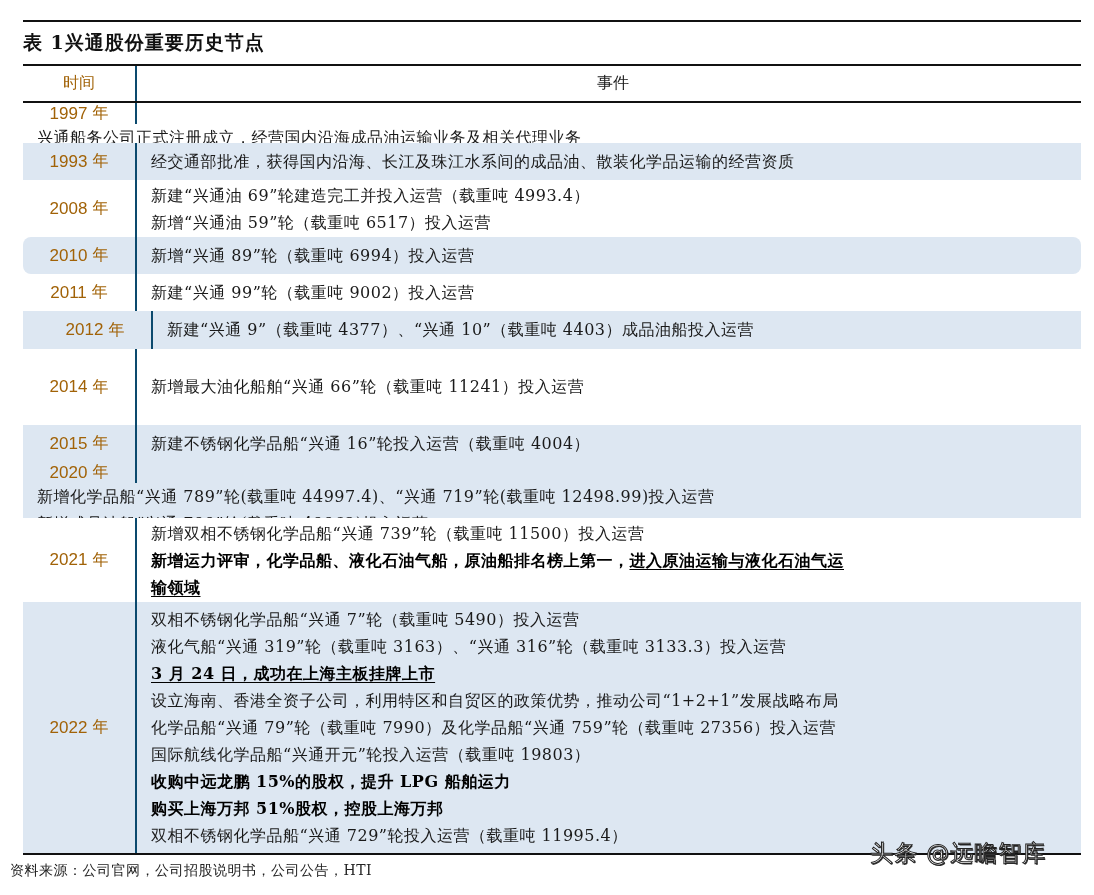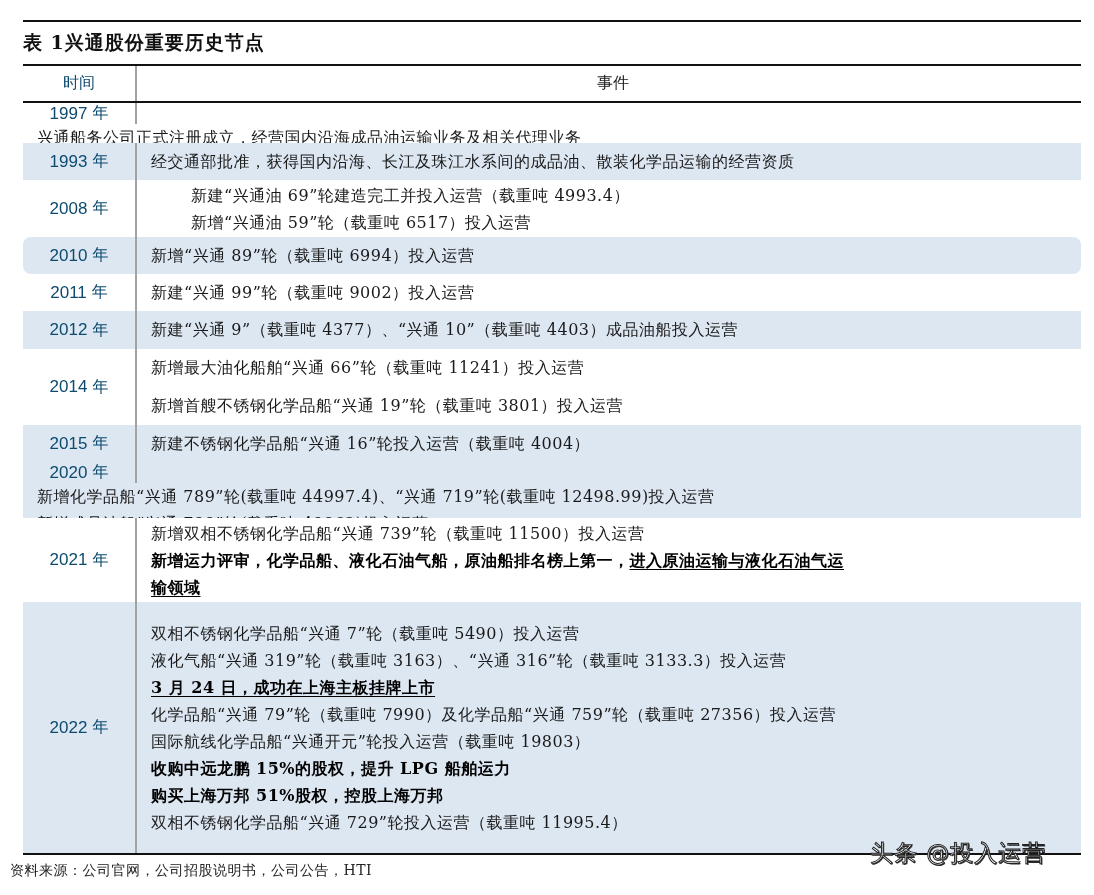--- a/index.html
+++ b/index.html
@@ -9,22 +9,22 @@
     .page { position: absolute; left: 23px; top: 0; width: 1058px; }
     .top-rule { position: absolute; left: 0; top: 20px; width: 1058px; height: 2px; background: #111; }
     .title { position: absolute; left: 0; top: 30px; font-size: 19px; font-weight: bold; letter-spacing: 1px; color: #111; }
     .title-rule { position: absolute; left: 0; top: 64px; width: 1058px; height: 2px; background: #111; }
 
     .table { position: absolute; left: 0; top: 66px; width: 1058px; }
     .row { position: relative; display: flex; width: 1058px; }
     .row.blue { background: #dde7f2; }
     .row.white { background: #ffffff; }
     .cell-year { width: 114px; display: flex; align-items: center; justify-content: center;
-                 font-family: "Liberation Sans", "DejaVu Sans", sans-serif; font-size: 17px; color: #0c4a6e;
-                 border-right: 2px solid #a3a3a3; }
+                 font-family: "Liberation Sans", "DejaVu Sans", sans-serif; font-size: 17px; color: #a16207;
+                 border-right: 2px solid #0c4a6e; }
     .cell-year .nian { font-family: "DejaVu Serif", serif; margin-left: 5px; font-size: 16px; }
     .cell-event { flex: 1; padding-left: 14px; display: flex; flex-direction: column; justify-content: center; }
     .line { font-size: 16px; line-height: 28px; white-space: nowrap; color: #1a1a1a; letter-spacing: 0.5px; }
     .line.bold { font-weight: bold; color: #000; }
     .line .ul { text-decoration: underline; text-underline-offset: 3px; }
 
     .header { height: 37px; border-bottom: 2px solid #111; }
     .header .cell-year { font-family: "DejaVu Serif", serif; font-size: 16px; font-weight: normal; }
     .header .cell-event { align-items: center; padding-left: 8px; font-size: 16px; }
 
@@ -58,21 +58,21 @@
       </div>
       <div class="row blue" style="height: 37px;">
         <div class="cell-year">
           <span>1993</span>
           <span class="nian">年</span>
         </div>
         <div class="cell-event">
           <div class="line"><span>经交通部批准，获得国内沿海、长江及珠江水系间的成品油、散装化学品运输的经营资质</span></div>
         </div>
       </div>
-      <div class="row white" style="height: 57px; gap: 40px;">
+      <div class="row white" style="height: 57px;">
         <div class="cell-year">
           <span>2008</span>
           <span class="nian">年</span>
         </div>
         <div class="cell-event">
           <div class="line" style="line-height: 27px;"><span>新建“兴通油 69”轮建造完工并投入运营（载重吨 4993.4）</span></div>
           <div class="line" style="line-height: 27px;"><span>新增“兴通油 59”轮（载重吨 6517）投入运营</span></div>
         </div>
       </div>
       <div class="row blue" style="height: 37px; border-radius: 8px;">
@@ -86,37 +86,36 @@
       </div>
       <div class="row white" style="height: 37px;">
         <div class="cell-year">
           <span>2011</span>
           <span class="nian">年</span>
         </div>
         <div class="cell-event">
           <div class="line"><span>新建“兴通 99”轮（载重吨 9002）投入运营</span></div>
         </div>
       </div>
-      <div class="row blue" style="height: 38px;">
+      <div class="row blue" style="height: 38px; padding-left: 16px;">
         <div class="cell-year">
           <span>2012</span>
           <span class="nian">年</span>
         </div>
         <div class="cell-event">
           <div class="line"><span>新建“兴通 9”（载重吨 4377）、“兴通 10”（载重吨 4403）成品油船投入运营</span></div>
         </div>
       </div>
       <div class="row white" style="height: 76px;">
         <div class="cell-year">
           <span>2014</span>
           <span class="nian">年</span>
         </div>
         <div class="cell-event">
           <div class="line" style="line-height: 38px;"><span>新增最大油化船舶“兴通 66”轮（载重吨 11241）投入运营</span></div>
-          <div class="line" style="line-height: 38px;"><span>新增首艘不锈钢化学品船“兴通 19”轮（载重吨 3801）投入运营</span></div>
         </div>
       </div>
       <div class="row blue" style="height: 37px;">
         <div class="cell-year">
           <span>2015</span>
           <span class="nian">年</span>
         </div>
         <div class="cell-event">
           <div class="line"><span>新建不锈钢化学品船“兴通 16”轮投入运营（载重吨 4004）</span></div>
         </div>
@@ -144,26 +143,27 @@
       </div>
       <div class="row blue" style="height: 251px;">
         <div class="cell-year">
           <span>2022</span>
           <span class="nian">年</span>
         </div>
         <div class="cell-event">
           <div class="line" style="line-height: 27px;"><span>双相不锈钢化学品船“兴通 7”轮（载重吨 5490）投入运营</span></div>
           <div class="line" style="line-height: 27px;"><span>液化气船“兴通 319”轮（载重吨 3163）、“兴通 316”轮（载重吨 3133.3）投入运营</span></div>
           <div class="line bold" style="line-height: 27px;"><span class="ul">3 月 24 日，成功在上海主板挂牌上市</span></div>
+          <div class="line" style="line-height: 27px;"><span>设立海南、香港全资子公司，利用特区和自贸区的政策优势，推动公司“1+2+1”发展战略布局</span></div>
           <div class="line" style="line-height: 27px;"><span>化学品船“兴通 79”轮（载重吨 7990）及化学品船“兴通 759”轮（载重吨 27356）投入运营</span></div>
           <div class="line" style="line-height: 27px;"><span>国际航线化学品船“兴通开元”轮投入运营（载重吨 19803）</span></div>
           <div class="line bold" style="line-height: 27px;"><span>收购中远龙鹏 15%的股权，提升 LPG 船舶运力</span></div>
           <div class="line bold" style="line-height: 27px;"><span>购买上海万邦 51%股权，控股上海万邦</span></div>
           <div class="line" style="line-height: 27px;"><span>双相不锈钢化学品船“兴通 729”轮投入运营（载重吨 11995.4）</span></div>
         </div>
       </div>
     </div>
 
   <div class="bottom-rule" id="bottomRule" style="top: 853px;"></div>
 </div>
 
 <div class="source">资料来源：公司官网，公司招股说明书，公司公告，HTI</div>
-<div class="watermark">头条 @投入运营</div>
+<div class="watermark">头条 @远瞻智库</div>
 
 </body></html>

